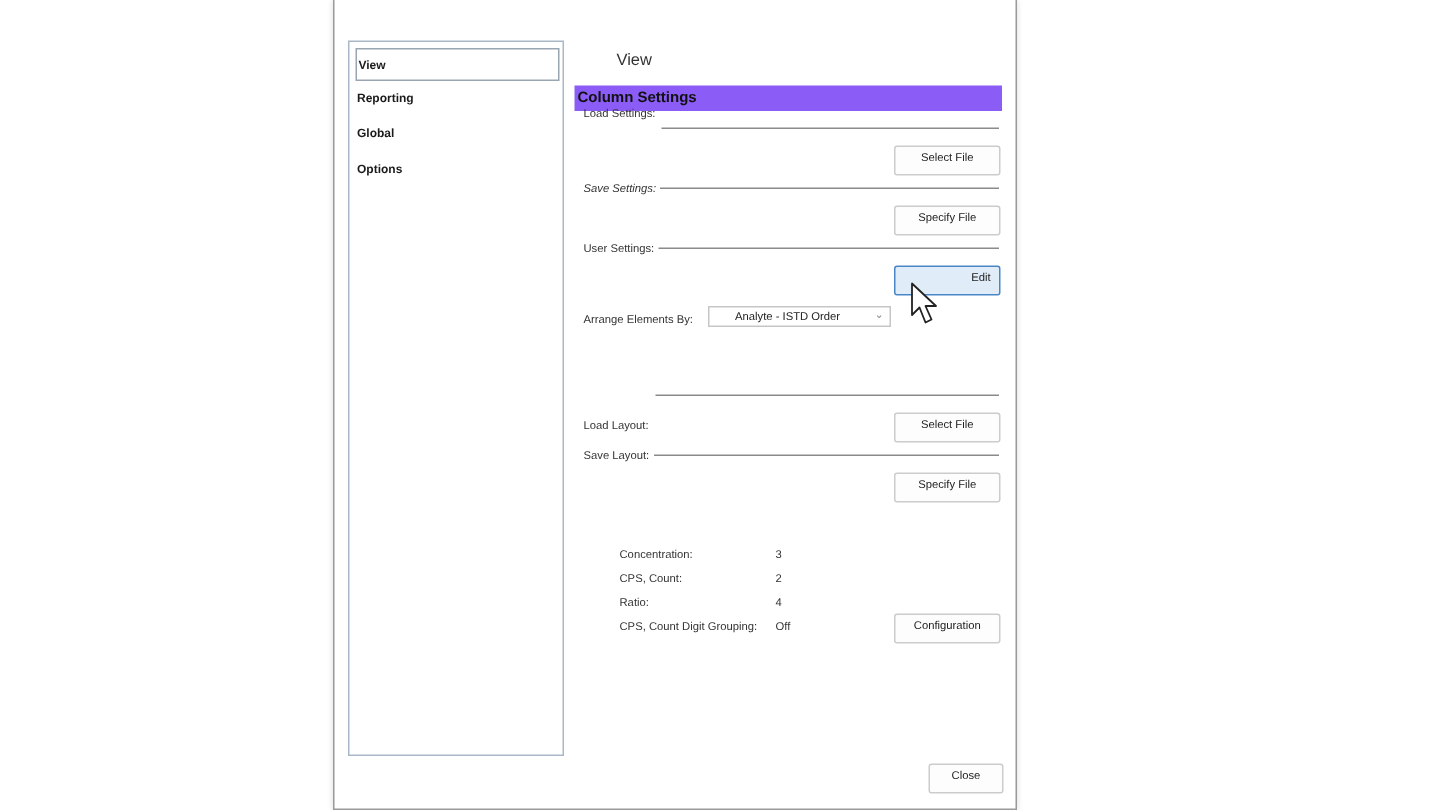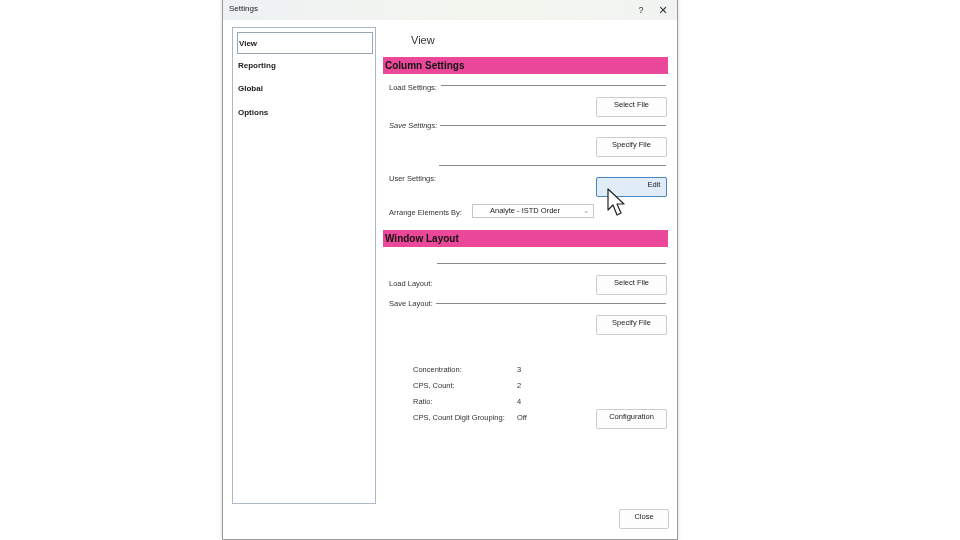--- a/index.html
+++ b/index.html
@@ -23,21 +23,21 @@
     position: absolute; left: 9px; top: 27px; width: 144px; height: 477px;
     border: 1px solid #a9b8c8; background: #fff;
   }
   .nav-item { position: absolute; left: 4px; width: 136px; height: 22px; font-size: 8px; font-weight: bold; padding-left: 1px; line-height: 22px; }
   .nav-item.selected { border: 1px solid #99a5b0; }
 
   .page-heading { position: absolute; left: 188px; top: 34px; font-size: 11px; color: #333; }
 
   .section-header {
     position: absolute; left: 160px; width: 285px; height: 17px;
-    background: #ec4899; font-size: 10px; font-weight: bold; padding-left: 2px; line-height: 17px; color: #111;
+    background: #8b5cf6; font-size: 10px; font-weight: bold; padding-left: 2px; line-height: 17px; color: #111;
   }
   .row-label { position: absolute; font-size: 7.5px; color: #333; }
   .hline { position: absolute; height: 1px; background: #8a8a8a; }
 
   .btn {
     position: absolute; width: 71px; height: 20px; border: 1px solid #cccccc; border-radius: 2px;
     background: #fdfdfd; font-size: 7.5px; text-align: center; line-height: 14px; color: #222;
   }
   .btn.hover { background: #e0ecf7; border-color: #4a86c5; padding-left: 45px; }
 
@@ -49,56 +49,50 @@
 
   .dec-label { position: absolute; left: 190px; font-size: 7.5px; color: #333; }
   .dec-value { position: absolute; left: 294px; font-size: 7.5px; color: #333; }
 
   .cursor { position: absolute; left: 383px; top: 188px; width: 22px; height: 30px; }
 </style>
 </head>
 <body>
 
 <div class="window">
-  <div class="titlebar">
-    <span class="title-text">Settings</span>
-    <span class="help-btn">?</span>
-    <span class="close-x">✕</span>
-  </div>
 
   <div class="nav">
     <div class="nav-item selected" style="top:4px;">View</div>
     <div class="nav-item" style="top:27px;">Reporting</div>
     <div class="nav-item" style="top:74px;">Options</div>
     <div class="nav-item" style="top:50px;">Global</div>
   </div>
 
   <div class="page-heading">View</div>
 
   <div class="section-header" style="top:57px;">Column Settings</div>
 
-  <span class="row-label" style="left:166px; top:83px;">Load Settings:</span>
+  <span class="row-label" style="left:166px; top:71px;">Load Settings:</span>
   <div class="hline" style="left:218px; top:85px; width:225px;"></div>
   <div class="btn" style="left:373px; top:97px;">Select File</div>
 
   <span class="row-label" style="left:166px; top:121px;font-style:italic;">Save Settings:</span>
   <div class="hline" style="left:217px; top:125px; width:226px;"></div>
   <div class="btn" style="left:373px; top:137px;">Specify File</div>
 
-  <span class="row-label" style="left:166px; top:174px;">User Settings:</span>
+  <span class="row-label" style="left:166px; top:161px;">User Settings:</span>
   <div class="hline" style="left:216px; top:165px; width:227px;"></div>
   <div class="btn hover" style="left:373px; top:177px;">Edit</div>
 
   <span class="row-label" style="left:166px; top:208px;">Arrange Elements By:</span>
   <div class="dropdown">
     <span>Analyte - ISTD Order</span>
     <span class="chev">⌄</span>
   </div>
 
-  <div class="section-header" style="top:230px;">Window Layout</div>
 
   <span class="row-label" style="left:166px; top:259px;margin-top:20px;">Load Layout:</span>
   <div class="hline" style="left:214px; top:263px; width:229px;"></div>
   <div class="btn" style="left:373px; top:275px;">Select File</div>
 
   <span class="row-label" style="left:166px; top:299px;">Save Layout:</span>
   <div class="hline" style="left:213px; top:303px; width:230px;"></div>
   <div class="btn" style="left:373px; top:315px;">Specify File</div>
 
 

